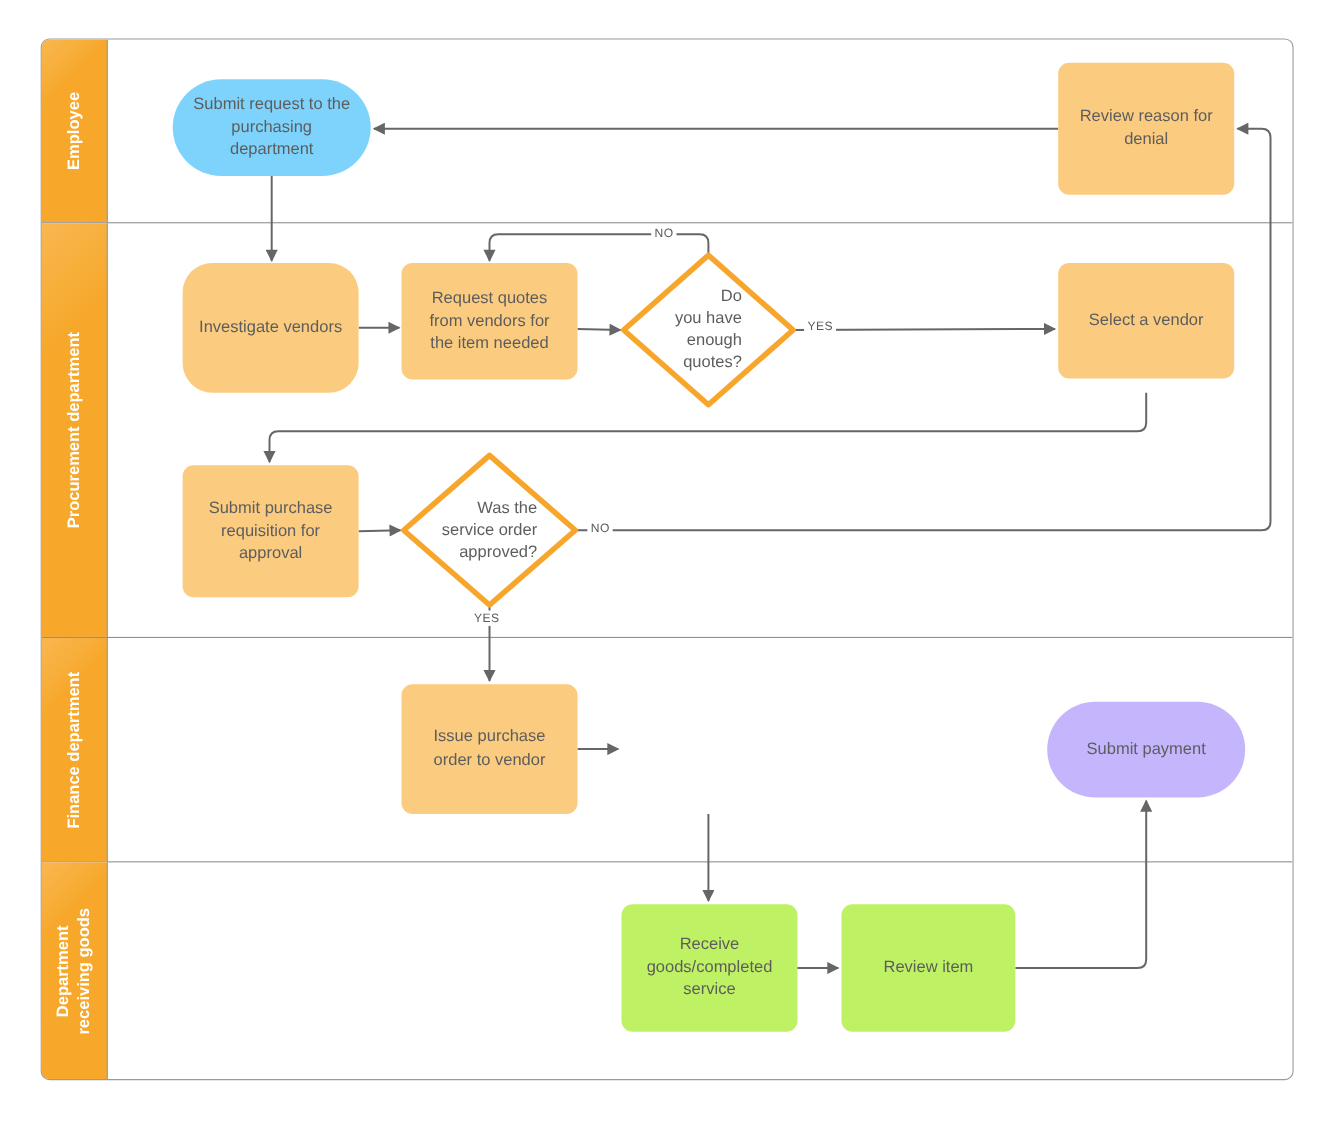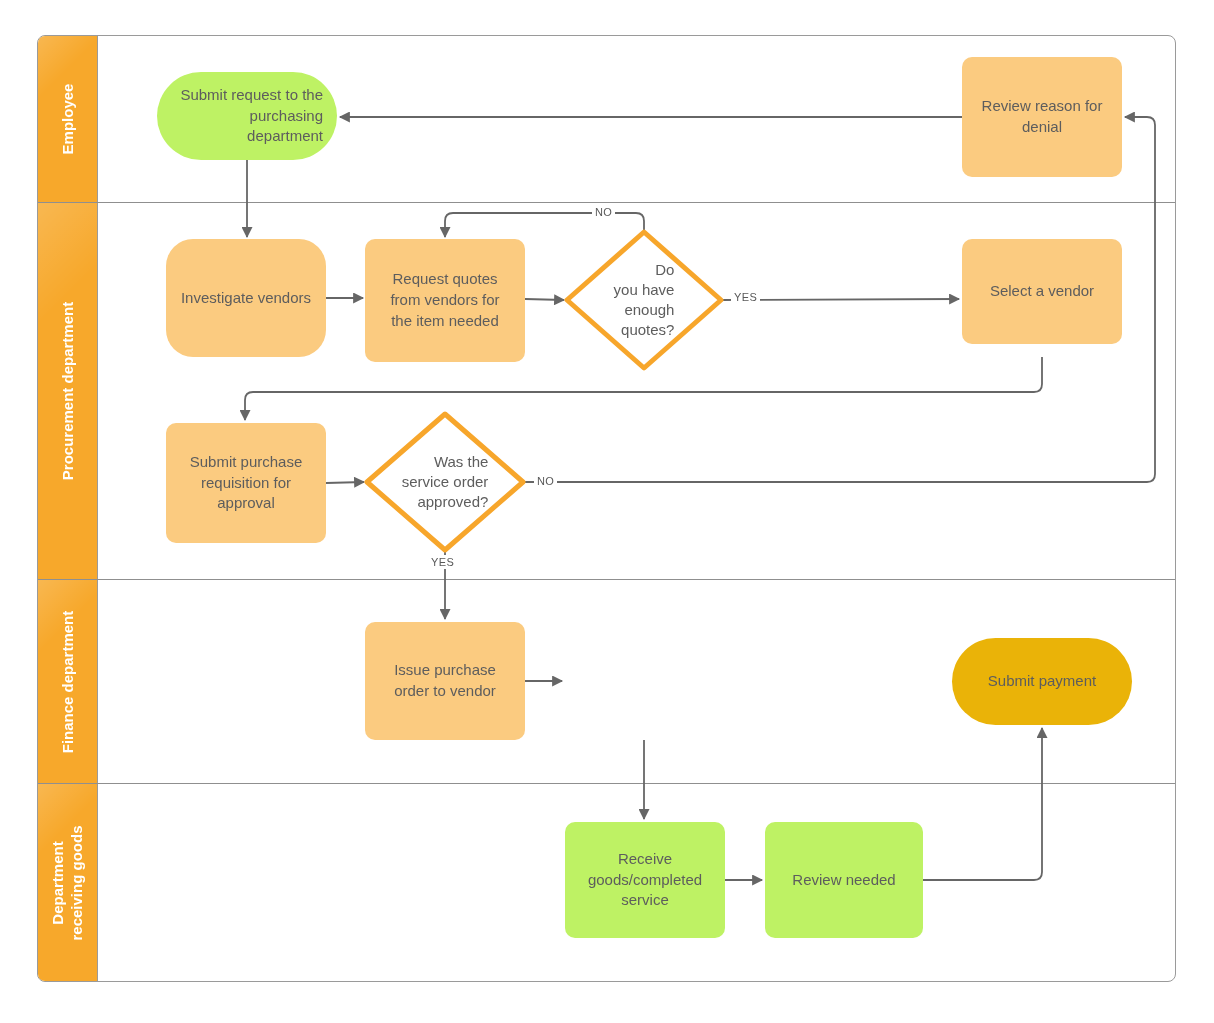--- a/index.html
+++ b/index.html
@@ -39,22 +39,22 @@
   svg.wires path.wire{fill:none;stroke:#666;stroke-width:1.8px;}
   svg.wires path.diamond{fill:#fff;stroke:#F7A62B;stroke-width:5px;stroke-linejoin:round;}
   
   .node{
     position:absolute;z-index:4;display:flex;align-items:center;justify-content:center;
     text-align:center;color:#5d5d5d;font-size:15px;line-height:1.38;
     border-radius:10px;box-sizing:border-box;padding:6px 14px;
   }
   .process{background:#FBCB80;}
   .process-light{background:#bef264;}
-  .terminator-start{background:#bef264;border-radius:44px;text-align:right;}
-  .terminator-end{background:#eab308;border-radius:44px;}
+  .terminator-start{background:#7dd3fc;border-radius:44px;}
+  .terminator-end{background:#c4b5fd;border-radius:44px;}
   .decision-label{
     position:absolute;z-index:5;display:flex;align-items:center;justify-content:center;
     text-align:right;color:#5d5d5d;font-size:15px;line-height:1.32;white-space:pre-line;
     background:transparent;pointer-events:none;
   }
   .edge-label{
     position:absolute;z-index:6;background:#fff;color:#595959;
     font-size:11px;font-weight:normal;letter-spacing:.4px;
     padding:1px 3px;display:flex;align-items:center;justify-content:center;
   }
@@ -116,34 +116,34 @@
     <path class="diamond" d="M644,232 L721,300 L644,368 L567,300 Z"></path>
     <path class="diamond" d="M445,414 L523,482 L445,550 L367,482 Z"></path>
   </svg>
 
   <div class="node terminator-start" style="left:157px;top:72px;width:180px;height:88px;">Submit request to the purchasing department</div>
 
   <div class="node process" style="left:962px;top:57px;width:160px;height:120px;">Review reason for denial</div>
 
   <div class="node process" style="left:166px;top:239px;width:160px;height:118px;border-radius:27px;">Investigate vendors</div>
 
-  <div class="node process" style="left:365px;top:239px;width:160px;height:123px;">Request quotes from vendors for the item needed</div>
+  <div class="node process" style="left:365px;top:239px;width:160px;height:106px;">Request quotes from vendors for the item needed</div>
 
   <div class="node process" style="left:962px;top:239px;width:160px;height:105px;">Select a vendor</div>
 
   <div class="node process" style="left:166px;top:423px;width:160px;height:120px;">Submit purchase requisition for approval</div>
 
   <div class="node process" style="left:365px;top:622px;width:160px;height:118px;">Issue purchase order to vendor</div>
 
 
   <div class="node terminator-end" style="left:952px;top:638px;width:180px;height:87px;">Submit payment</div>
 
   <div class="node process-light" style="left:565px;top:822px;width:160px;height:116px;">Receive goods/completed service</div>
 
-  <div class="node process-light" style="left:765px;top:822px;width:158px;height:116px;">Review needed</div>
+  <div class="node process-light" style="left:765px;top:822px;width:158px;height:116px;">Review item</div>
 
   <div class="decision-label" style="left:567px;top:232px;width:154px;height:136px;">Do
 you have
 enough
 quotes?</div>
   <div class="decision-label" style="left:367px;top:414px;width:156px;height:136px;">Was the
 service order
 approved?</div>
 
   <div class="edge-label" style="left:592px;top:205px;">NO</div>

